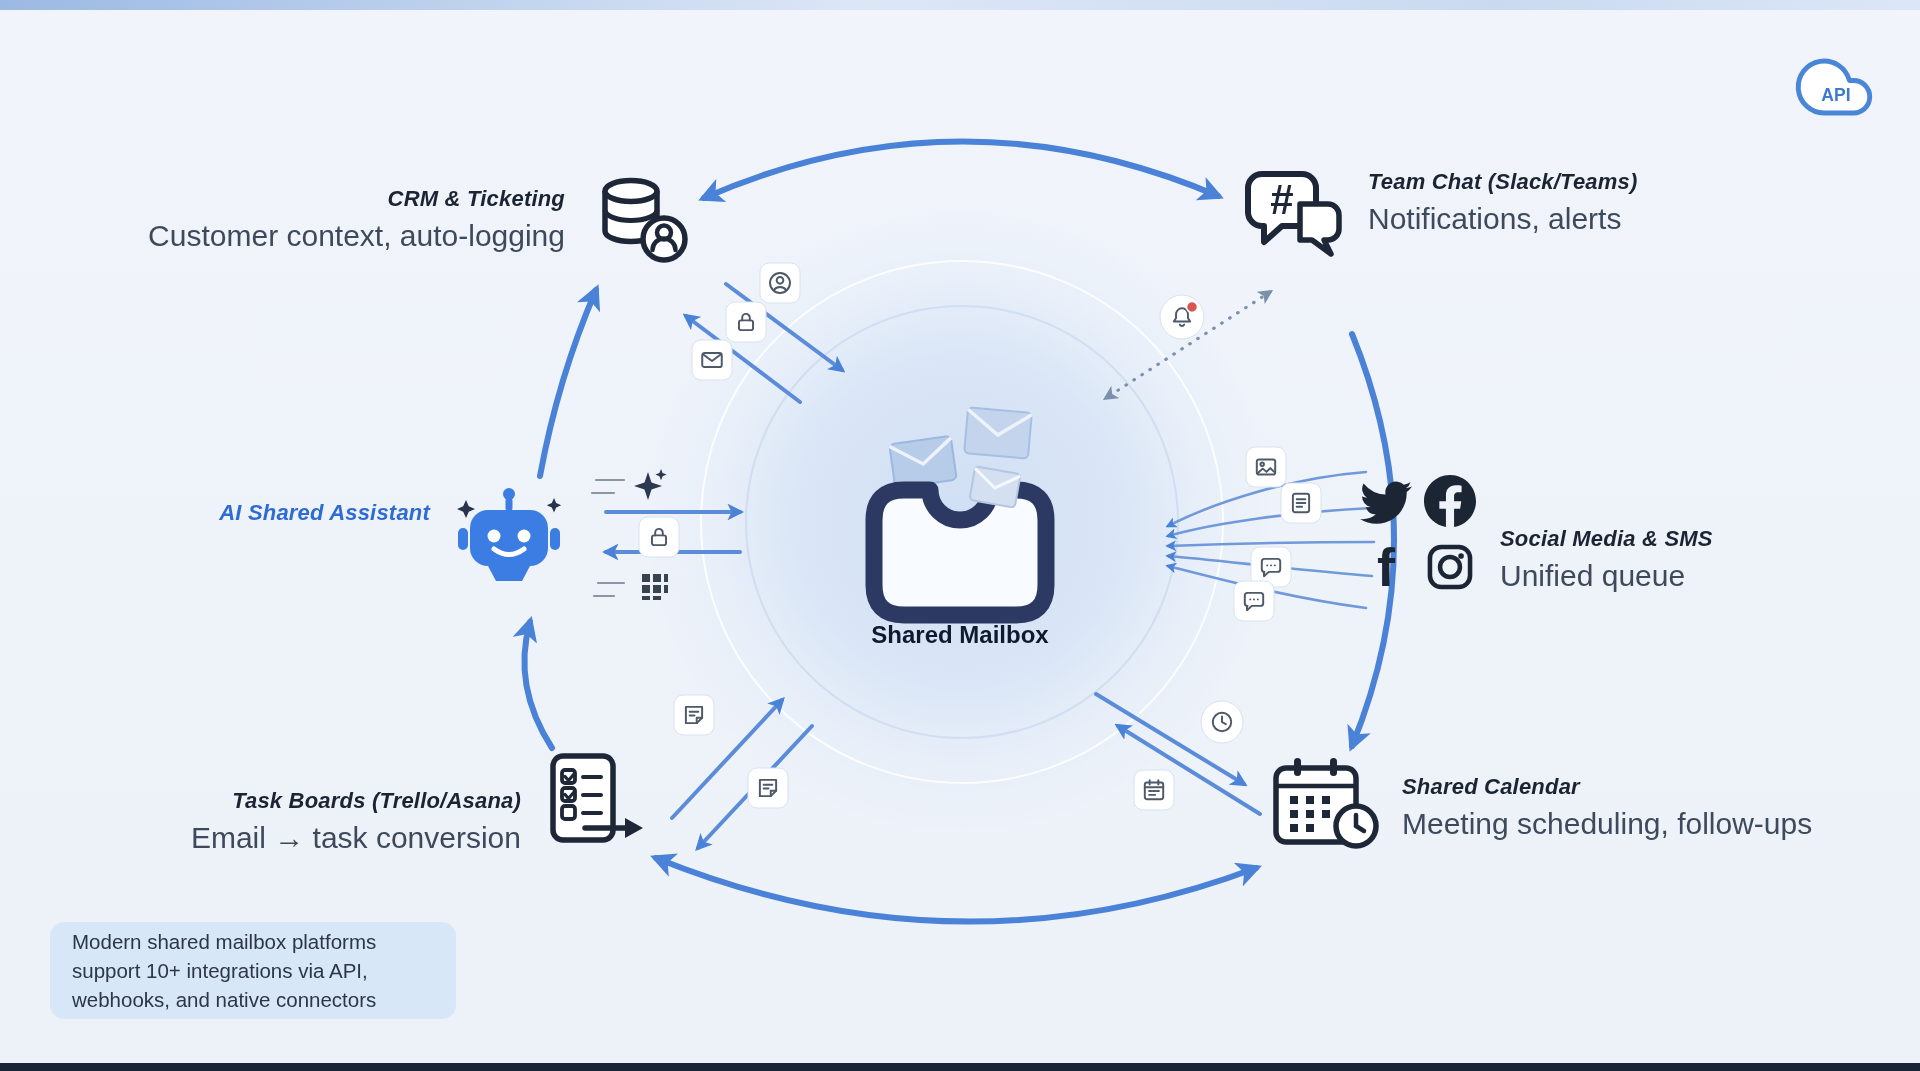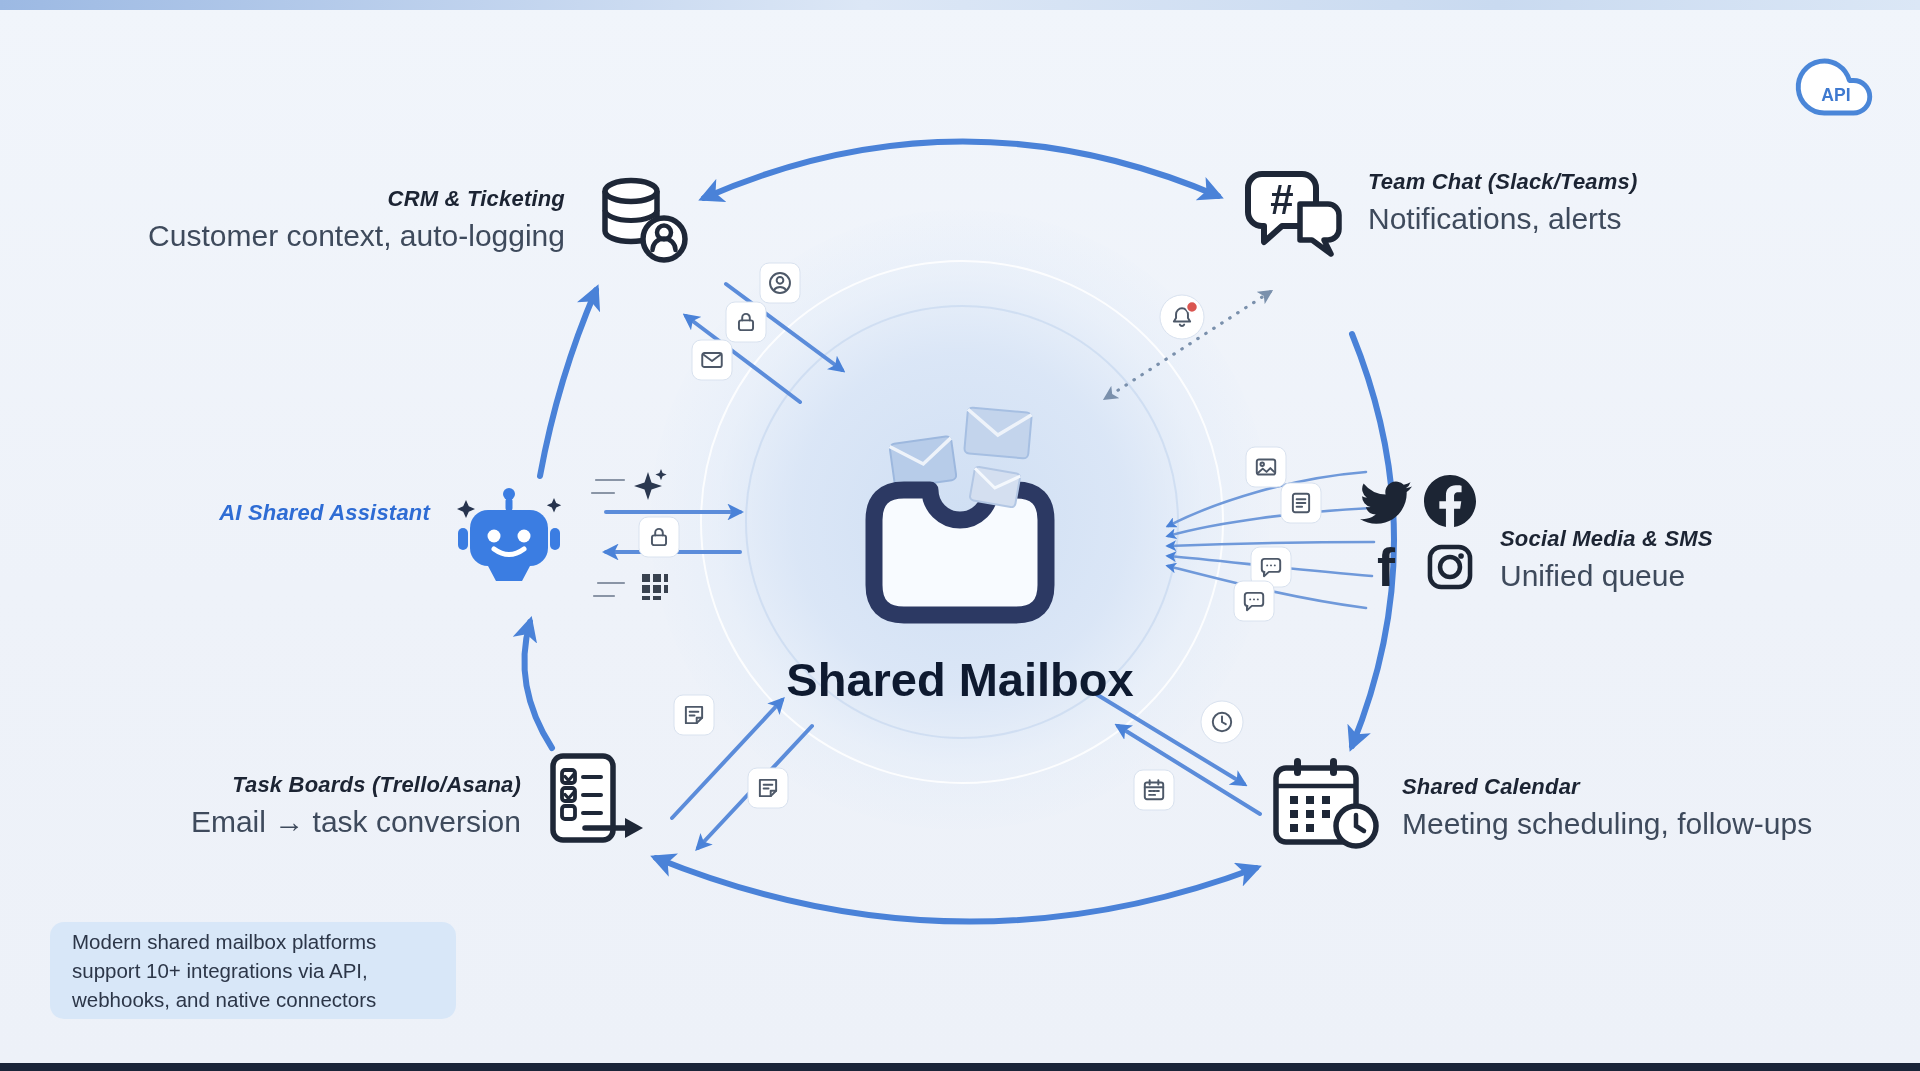--- a/index.html
+++ b/index.html
@@ -21,22 +21,22 @@
   svg.links{position:absolute;left:0;top:0;pointer-events:none;}
 
   .node-text{position:absolute;white-space:nowrap;}
   .node-title{font-size:22px;font-weight:bold;color:#1c2433;letter-spacing:.2px;font-style:italic;}
   .node-sub{font-size:30px;color:#3e4a5c;margin-top:7px;}
   .accent .node-title{color:#2e6cd4;}
   .align-right{text-align:right;}
 
   .icon-box{position:absolute;}
 
-  .center-label{position:absolute;left:960px;top:652px;transform:translateX(-50%);
-    white-space:nowrap;font-size:47px;font-weight:bold;color:#0e1a30;}
+  .center-label{position:absolute;left:960px;top:621px;transform:translateX(-50%);
+    white-space:nowrap;font-size:24px;font-weight:bold;color:#0e1a30;}
 
   .social-grid{position:absolute;left:1356px;top:470px;display:grid;
     grid-template-columns:60px 60px;grid-auto-rows:62px;gap:4px;place-items:center;}
   .fb-f{font-size:54px;font-weight:bold;color:#1c2534;line-height:1;}
 
   .note-box{position:absolute;left:50px;top:922px;width:362px;
     background:#d8e7f8;border-radius:14px;padding:5px 22px;
     font-size:20.5px;line-height:1.42;color:#2c3648;}
 
   .api-badge{position:absolute;left:1780px;top:48px;width:108px;height:78px;}
@@ -320,21 +320,21 @@
           <circle cx="12" cy="12" r="4.6"></circle>
       </g>
       <circle cx="17.1" cy="6.9" r="1.3" fill="#1c2534"></circle>
     </svg>
   </div>
   <div class="node-text" style="left:1500px;top:500px;margin-top:26px;">
     <div class="node-title">Social Media &amp; SMS</div>
     <div class="node-sub">Unified queue</div>
   </div>
 
-  <div class="node-text align-right" style="right:1399px;top:772px;margin-left:24px;">
+  <div class="node-text align-right" style="right:1399px;top:788px;margin-left:24px;">
     <div class="node-title">Task Boards (Trello/Asana)</div>
     <div class="node-sub">Email → task conversion</div>
   </div>
   <div class="icon-box" style="left:535px;top:752px;">
     <svg width="112" height="100" viewBox="0 0 112 100">
       <rect x="18" y="4" width="60" height="84" rx="10" fill="#fff" stroke="#1e2737" stroke-width="5.5"></rect>
       <g fill="none" stroke="#1e2737" stroke-linecap="round" stroke-linejoin="round">
         <rect x="27" y="18" width="13" height="13" rx="3" stroke-width="3.8"></rect>
         <path d="M30 24.5l3.5 4 6-7" stroke-width="3.2"></path>
         <path d="M48 25h18" stroke-width="4"></path>

